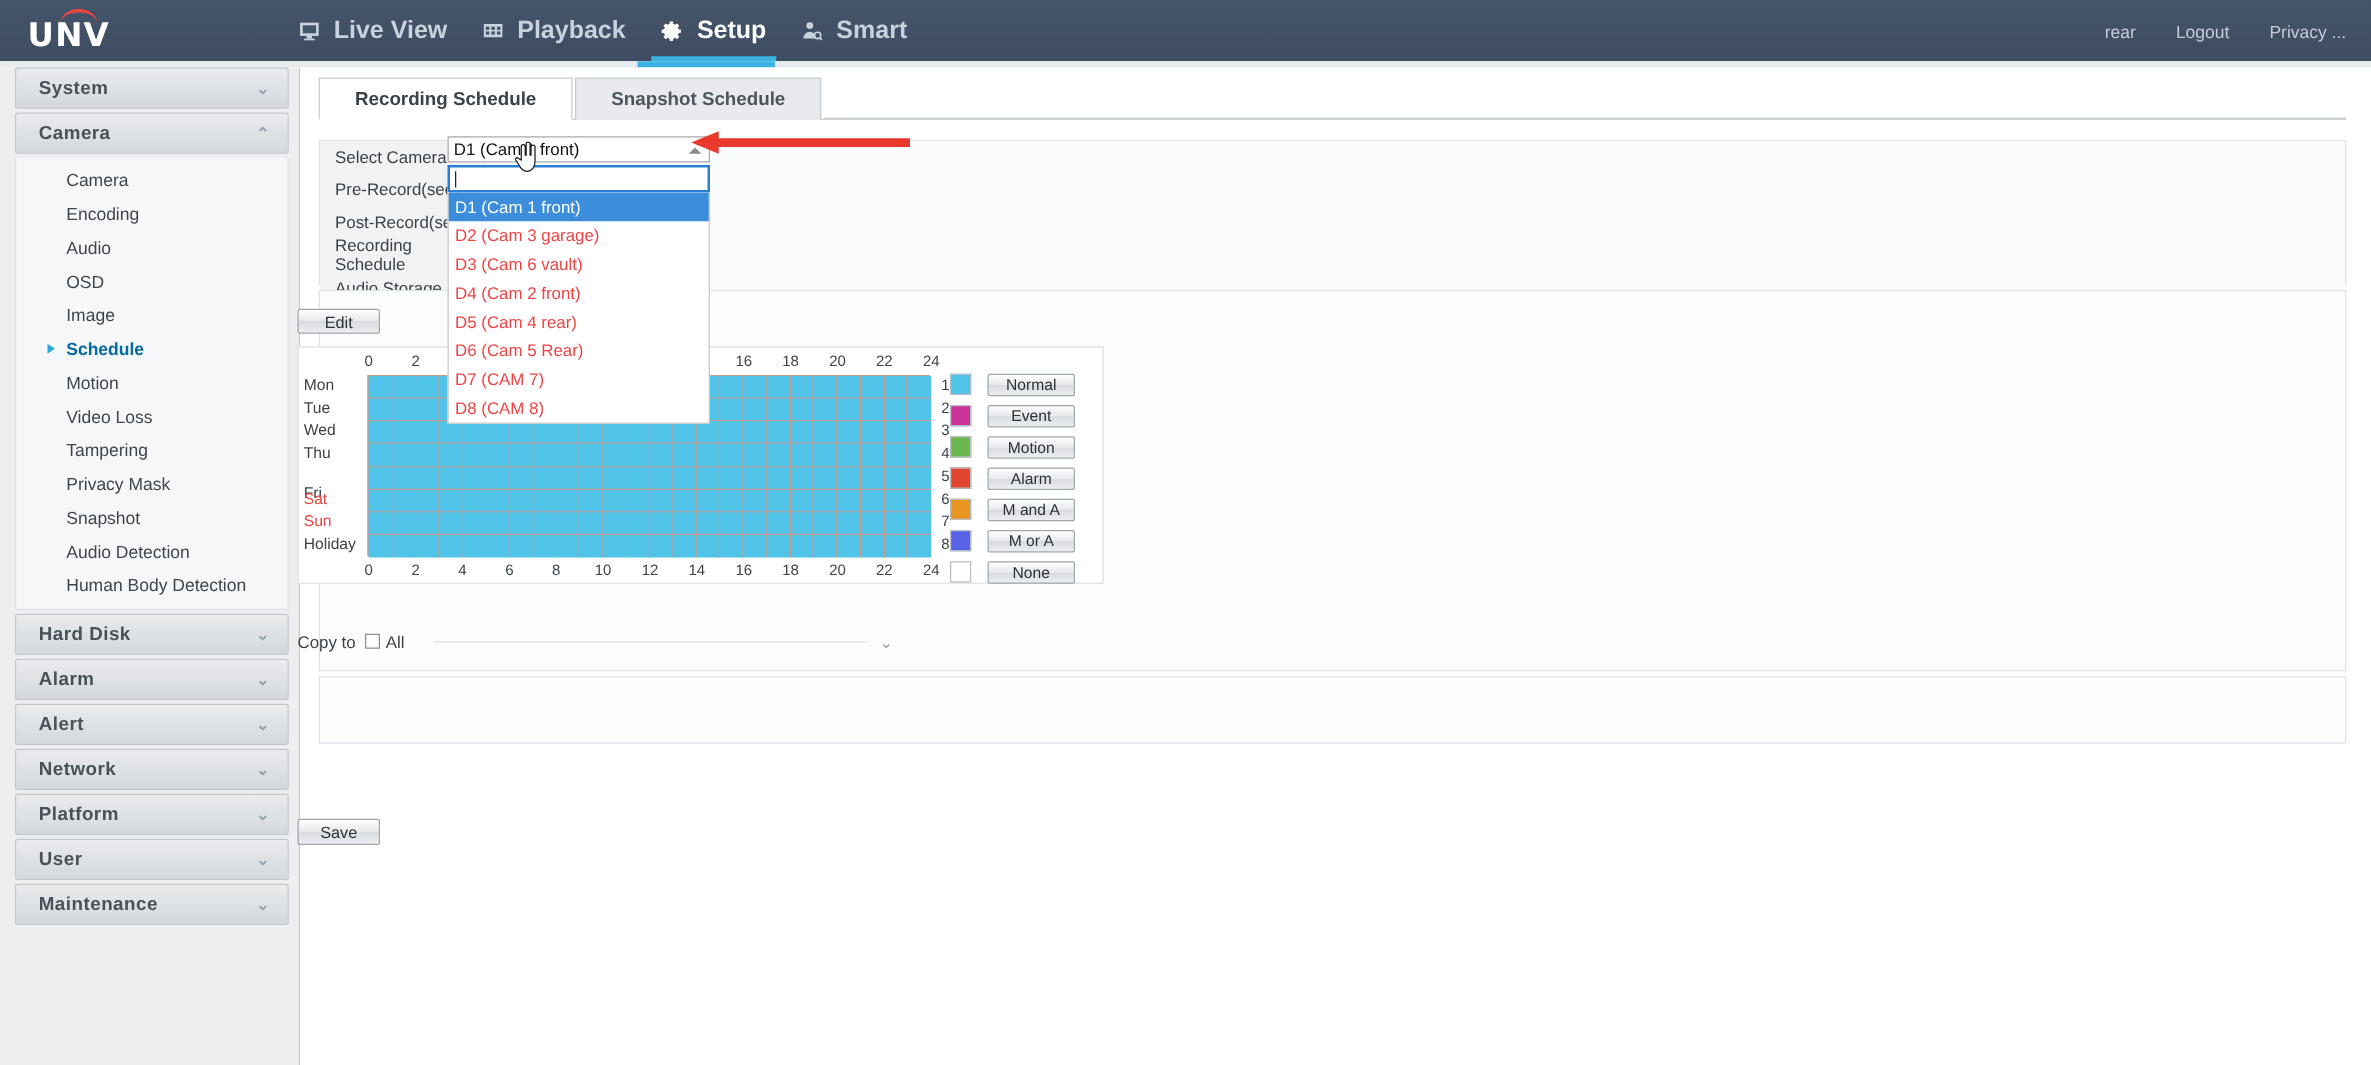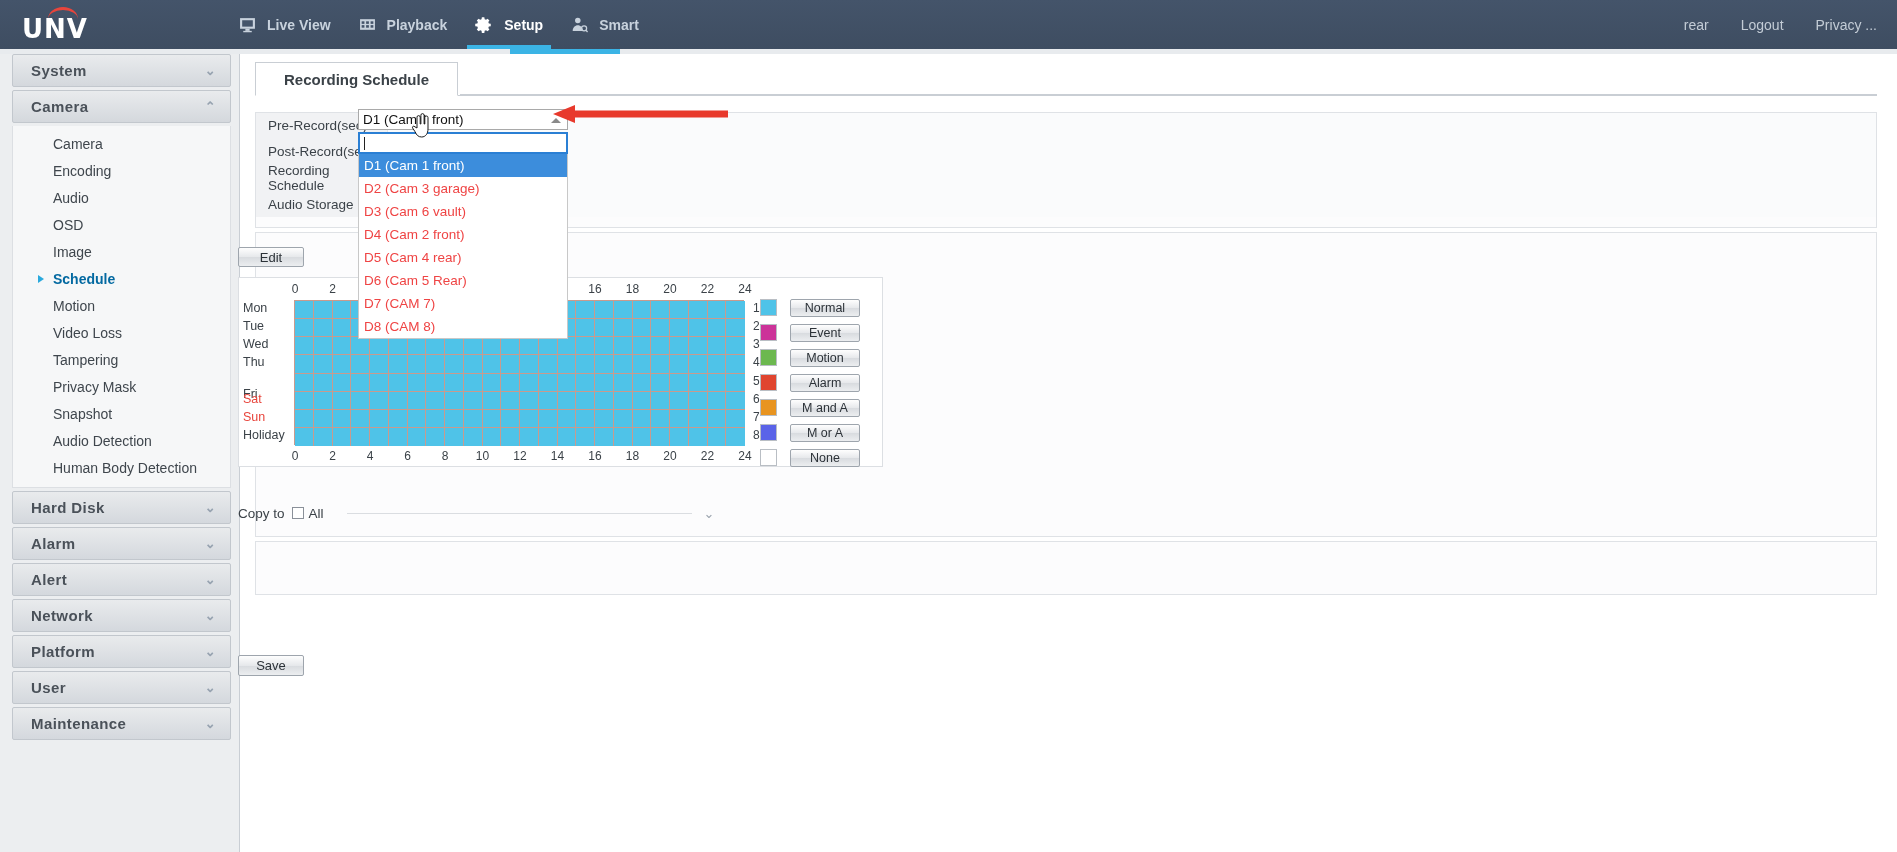--- a/index.html
+++ b/index.html
@@ -25,21 +25,21 @@
   }
   .logo .arc{
     position:absolute; left:26px; top:-1px; width:30px; height:12px;
     border-top:3px solid #e8453c; border-radius:50%/100% 100% 0 0;
   }
   .logo .txt{ position:absolute; left:0; top:6px; }
 
   .navwrap{ position:absolute; left:225px; top:0; height:49px; display:flex; align-items:center; }
   .navitem{
     display:flex; align-items:center; height:49px; padding:0 14px;
-    color:#c8d2dd; font-size:14px; font-weight:bold; cursor:pointer;
+    color:#c8d2dd; font-size:20px; font-weight:bold; cursor:pointer;
     position:relative;
   }
   .navitem.active{ color:#ffffff; }
   .navitem.active:after{
     content:""; position:absolute; left:6px; right:6px; bottom:0; height:4px; background:#3bb4e5;
   }
   .navicon{ margin-right:11px; display:flex; align-items:center; color:#c8d2dd; }
   .navitem.active .navicon{ color:#fff; }
 
   .topright{ position:absolute; right:20px; top:0; height:49px; display:flex; align-items:center; gap:32px; }
@@ -323,24 +323,31 @@
     <span class="chev">⌄</span>
   </div>
 </div>
 
 <div class="content">
 
   <div class="tabs">
     <div class="tab active">
       <span>Recording Schedule</span>
     </div>
+    <div class="tab">
+      <span>Snapshot Schedule</span>
+    </div>
     <div class="tabfill"></div>
   </div>
 
   <div class="panel panel1">
+    <div class="formrow">
+      <div class="flabel">Select Camera</div>
+      <div class="fval"></div>
+    </div>
     <div class="formrow">
       <div class="flabel">Pre-Record(sec)</div>
       <div class="fval"></div>
     </div>
     <div class="formrow">
       <div class="flabel">Post-Record(sec)</div>
       <div class="fval"></div>
     </div>
     <div class="formrow">
       <div class="flabel">Recording Schedule</div>

